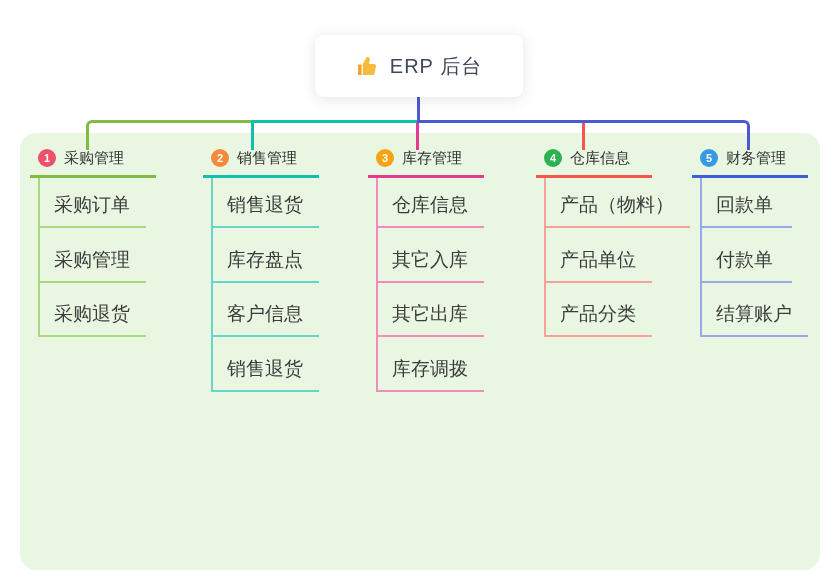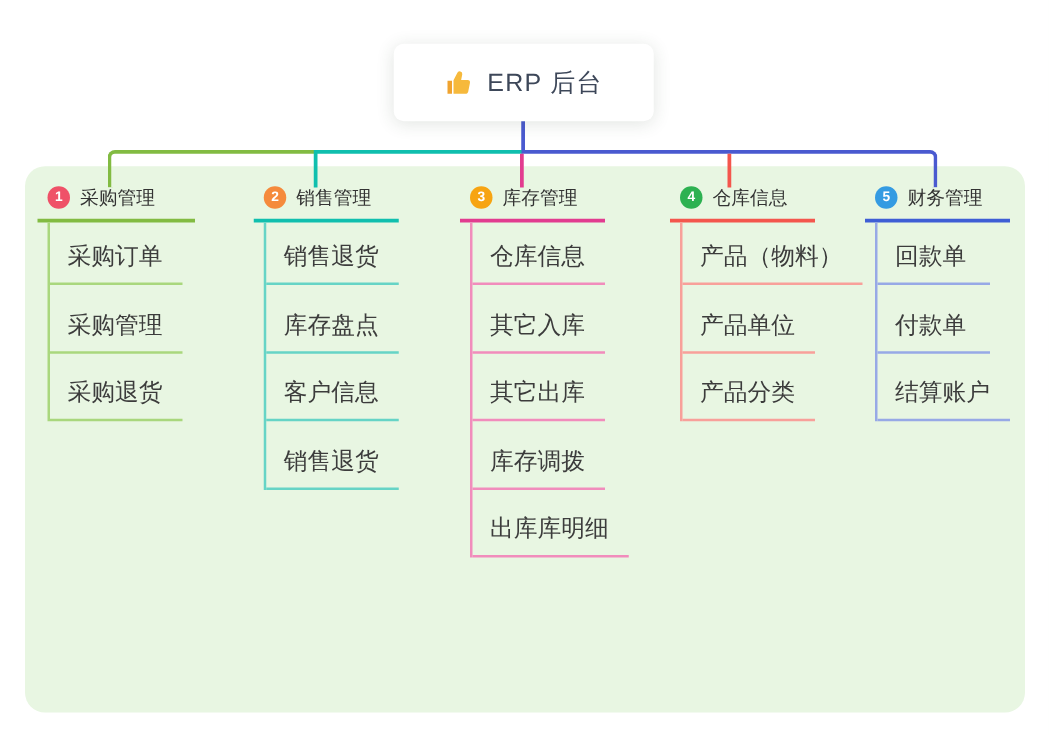--- a/index.html
+++ b/index.html
@@ -99,21 +99,20 @@
   <div class="branch b3" style="--c: #e23c90; --lc: #f18cbc; --badge: #f7a412;">
     <div class="bhead">
       <span class="badge">3</span>
       <span class="blabel">库存管理</span>
     </div>
     <ul class="children">
       <li>仓库信息</li>
       <li>其它入库</li>
       <li>其它出库</li>
       <li>库存调拨</li>
-      <li>出库库明细</li>
     </ul>
   </div>
 
   <div class="branch b4" style="--c: #f4564d; --lc: #f8a09a; --badge: #2db151;">
     <div class="bhead">
       <span class="badge">4</span>
       <span class="blabel">仓库信息</span>
     </div>
     <ul class="children">
       <li>产品（物料）</li>

